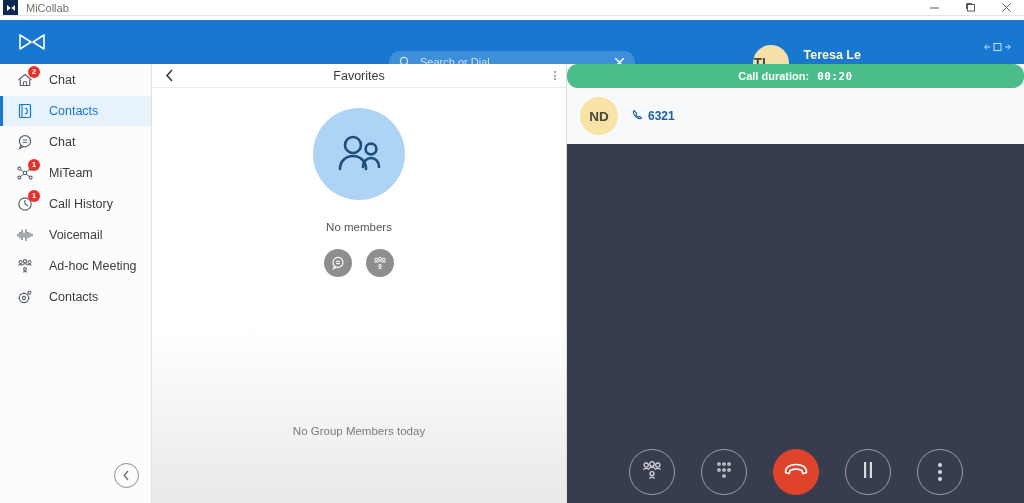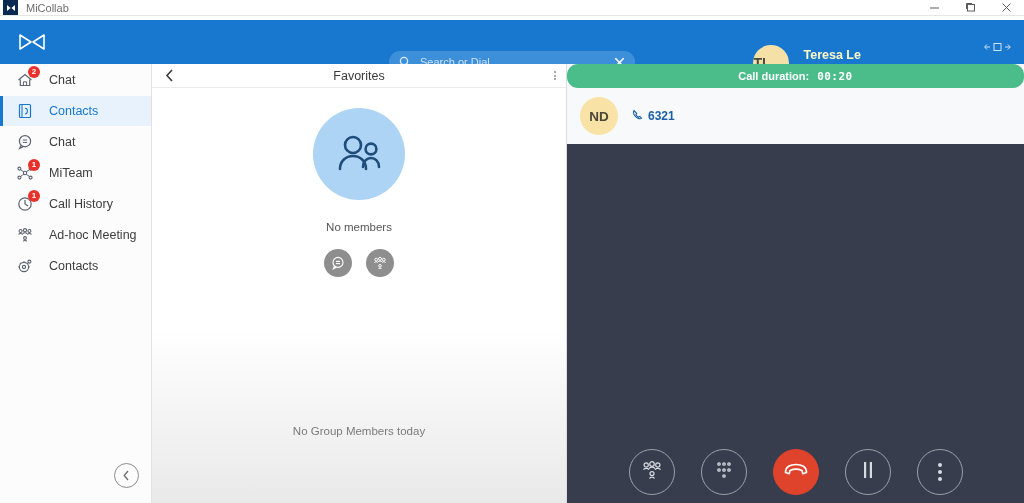--- a/index.html
+++ b/index.html
@@ -321,20 +321,35 @@
       <span class="nav-ico">
         <svg width="18" height="18" viewBox="0 0 18 18">
             <circle cx="9" cy="9" r="6.2" fill="none" stroke="currentColor" stroke-width="1.2"></circle>
             <path d="M9 5 L9 9 L12.1 10.9" fill="none" stroke="currentColor" stroke-width="1.2"></path>
           </svg>
         <span class="badge">1</span>
       </span>
       <span class="nav-label">Call History</span>
     </div>
 
+    <div class="nav-item">
+      <span class="nav-ico">
+        <svg width="18" height="18" viewBox="0 0 18 18" stroke="currentColor" stroke-width="1.1" stroke-linecap="round">
+          <line x1="2" y1="8" x2="2" y2="10"></line>
+            <line x1="4" y1="6.2" x2="4" y2="11.8"></line>
+          <line x1="6" y1="4.4" x2="6" y2="13.6"></line>
+            <line x1="8" y1="7" x2="8" y2="11"></line>
+          <line x1="10" y1="3.6" x2="10" y2="14.4"></line>
+            <line x1="12" y1="6.2" x2="12" y2="11.8"></line>
+          <line x1="14" y1="7.4" x2="14" y2="10.6"></line>
+            <line x1="16" y1="8.2" x2="16" y2="9.8"></line>
+        </svg>
+      </span>
+      <span class="nav-label">Voicemail</span>
+    </div>
 
     <div class="nav-item">
       <span class="nav-ico">
         <svg width="18" height="18" viewBox="0 0 18 18" fill="none" stroke="currentColor" stroke-width="1.1">
           <circle cx="4.6" cy="5" r="1.5"></circle>
             <circle cx="9" cy="4.2" r="1.6"></circle>
             <circle cx="13.4" cy="5" r="1.5"></circle>
           <path d="M2.6 8.4 c0.6 -1.2 3.4 -1.2 4 0"></path>
             <path d="M6.8 7.8 c0.8 -1.4 3.6 -1.4 4.4 0"></path>
             <path d="M11.4 8.4 c0.6 -1.2 3.4 -1.2 4 0"></path>

